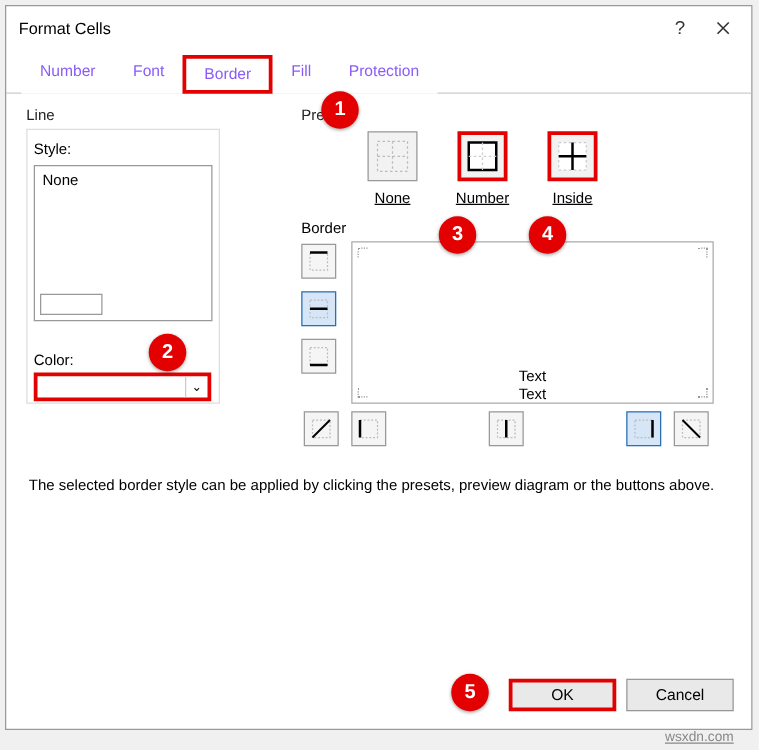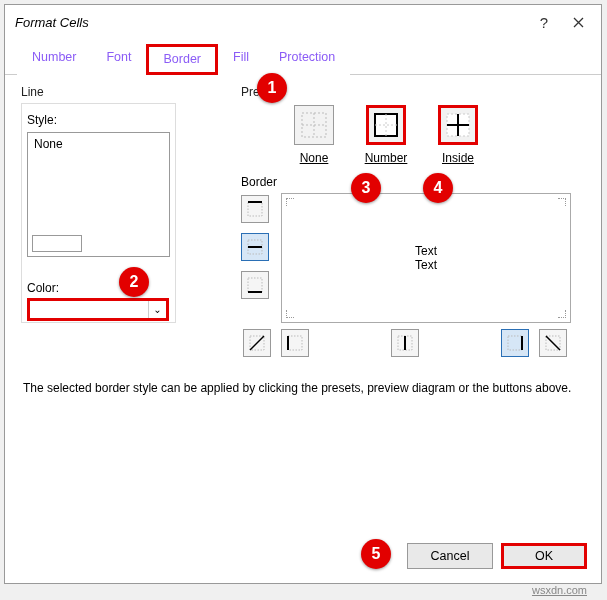--- a/index.html
+++ b/index.html
@@ -4,21 +4,21 @@
 <style>
 * { box-sizing: border-box; font-family: "Segoe UI", Arial, sans-serif; }
 body { margin: 0; background: #f0f0f0; width: 607px; height: 600px; overflow: hidden; }
 .dialog {
   position: absolute; left: 4px; top: 4px; width: 598px; height: 580px;
   background: #fff; border: 1px solid #999;
 }
 .titlebar {
   height: 34px; display: flex; align-items: center; padding: 0 6px 0 10px; font-size: 13px;
 }
-.titlebar .title { flex: 1; font-style: italic; }
+.titlebar .title { flex: 1; }
 .titlebar .btn { width: 34px; height: 28px; display: flex; align-items: center; justify-content: center; font-size: 15px; color: #333; }
 .tabbar {
   display: flex; border-bottom: 1px solid #ccc; margin-top: 4px; padding-left: 12px;
 }
 .tab {
   padding: 5px 14px 6px; font-size: 12.5px; color: #8b5cf6; cursor: pointer;
   border: 1px solid transparent; border-bottom: none; background: #fff; position: relative; top: 1px;
 }
 .tab.active { border-color: #ccc; background: #fff; z-index: 2; }
 .body { padding: 10px 16px 0 16px; position: relative; }
@@ -41,21 +41,21 @@
 .preset .pic { width: 40px; height: 40px; margin: 0 auto 6px; border: 1px solid #999; background: #f2f2f2; display:flex;align-items:center;justify-content:center; }
 .preset .pic svg { display:block; }
 .preset .lab { font-size: 12px; text-decoration: underline; }
 .border-label { font-size: 12px; margin-top: 10px; }
 .border-area { display: flex; margin-top: 4px; }
 .side-btns { width: 34px; display: flex; flex-direction: column; gap: 10px; padding-top: 2px;}
 .bbtn { width: 28px; height: 28px; border: 1px solid #999; background: #f5f5f5; display:flex;align-items:center;justify-content:center; }
 .bbtn.sel { border: 1px solid #2a6fb5; background: #d6e6f6; }
 .preview {
   width: 290px; height: 130px; border: 1px solid #aaa; background: #fff; display: flex; flex-direction: column;
-  align-items: center; justify-content: center; font-size: 12px; position: relative; margin-left: 6px;
+  align-items: center; justify-content: flex-end; font-size: 12px; position: relative; margin-left: 6px;
 }
 .corner { position:absolute; width:8px; height:8px; border:1px dotted #999; }
 .c1{top:4px;left:4px;border-right:none;border-bottom:none}
 .c2{top:4px;right:4px;border-left:none;border-bottom:none}
 .c3{bottom:4px;left:4px;border-right:none;border-top:none}
 .c4{bottom:4px;right:4px;border-left:none;border-top:none}
 .bottom-btns { display: flex; gap: 10px; margin-top: 6px; padding-left: 2px;}
 .hint { font-size: 12px; margin-top: 24px; padding: 0 2px; }
 .footer {
   position: absolute; bottom: 14px; right: 14px; display: flex; gap: 8px;
@@ -209,22 +209,22 @@
               </svg>
             </div>
         </div>
       </div>
     </div>
 
     <div class="hint">The selected border style can be applied by clicking the presets, preview diagram or the buttons above.</div>
   </div>
 
   <div class="footer">
+    <button class="fbtn primary hl">OK</button>
     <button class="fbtn">Cancel</button>
-    <button class="fbtn primary hl">OK</button>
   </div>
 
   <div class="callout" style="top:68px;left:252px">1</div>
   <div class="callout" style="top:262px;left:114px">2</div>
   <div class="callout" style="top:168px;left:346px">3</div>
   <div class="callout" style="top:168px;left:418px">4</div>
   <div class="callout" style="bottom:14px;right:210px">5</div>
 
 </div>
 

